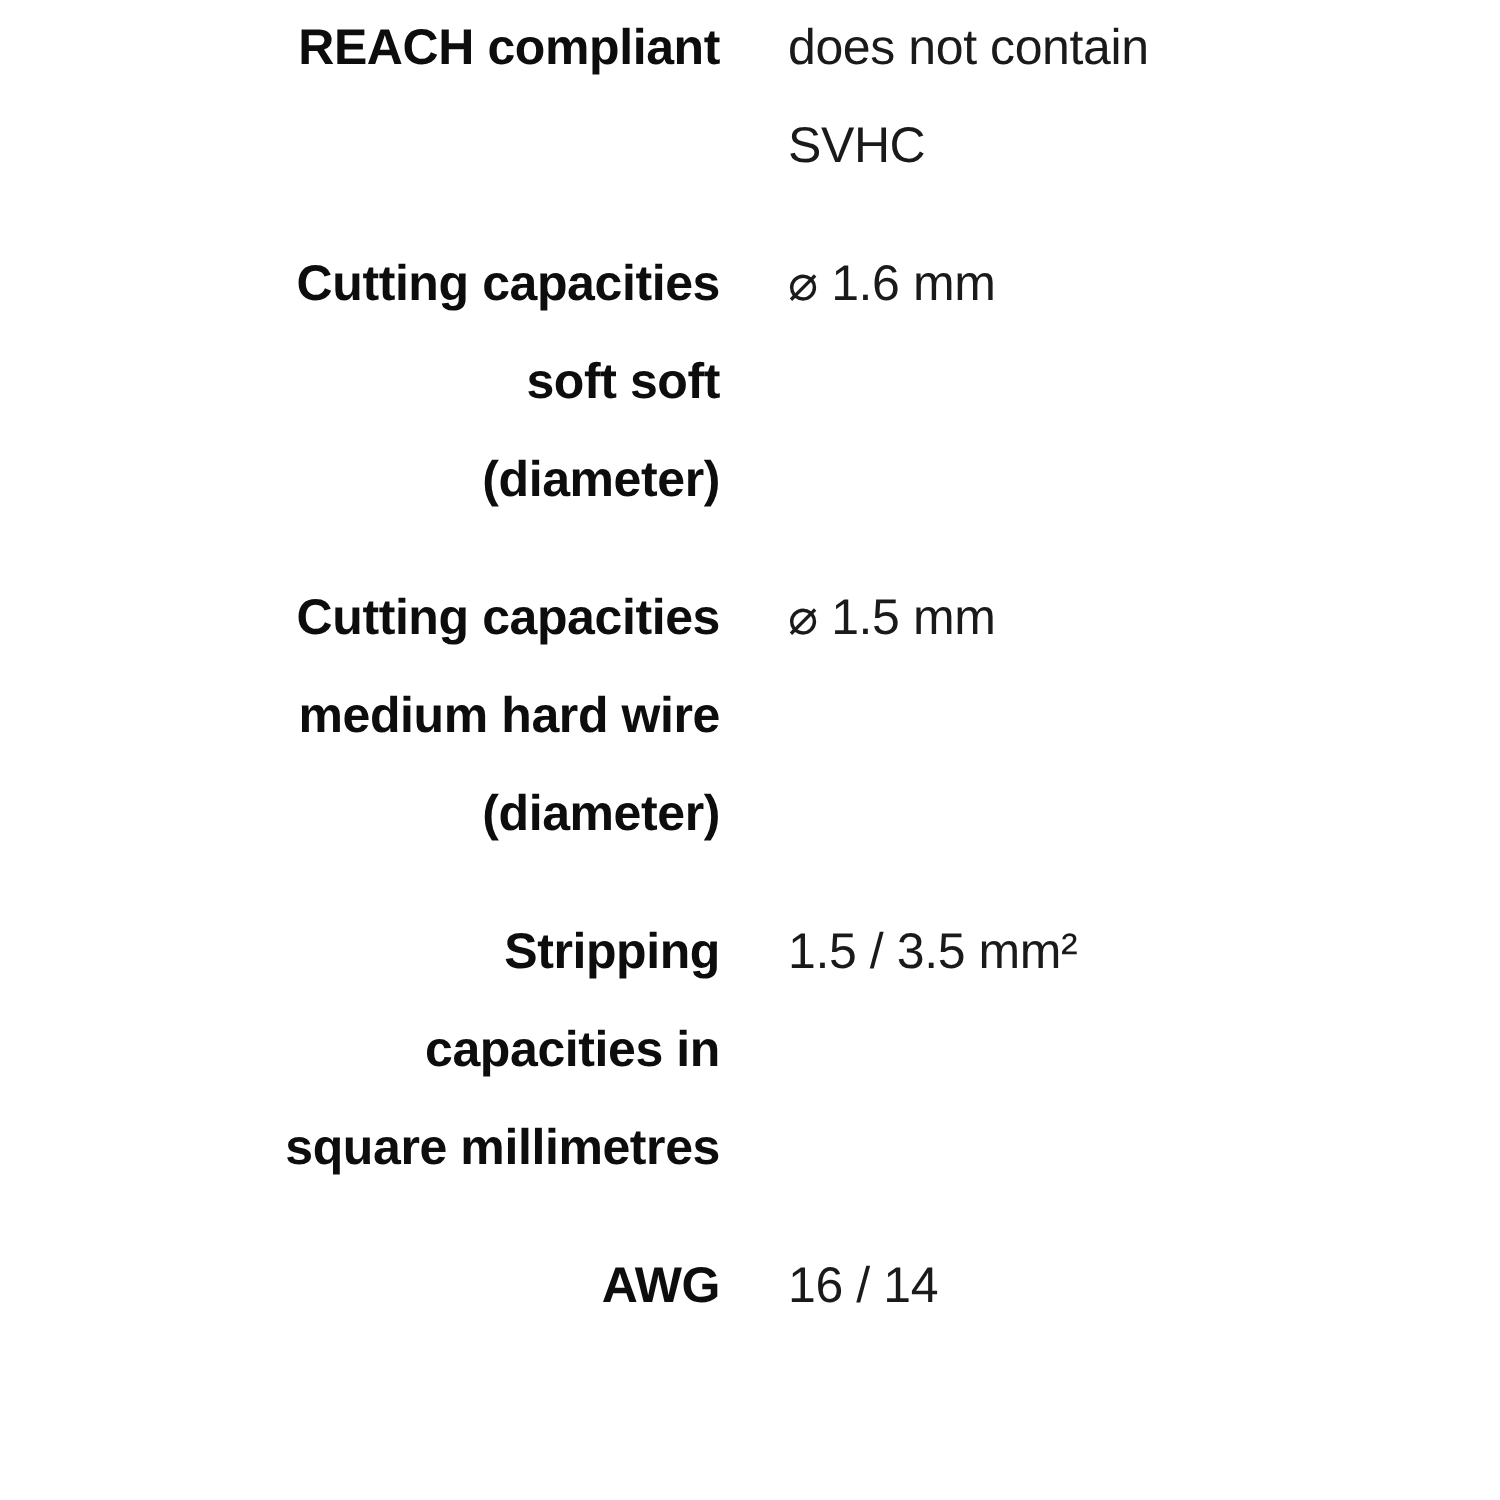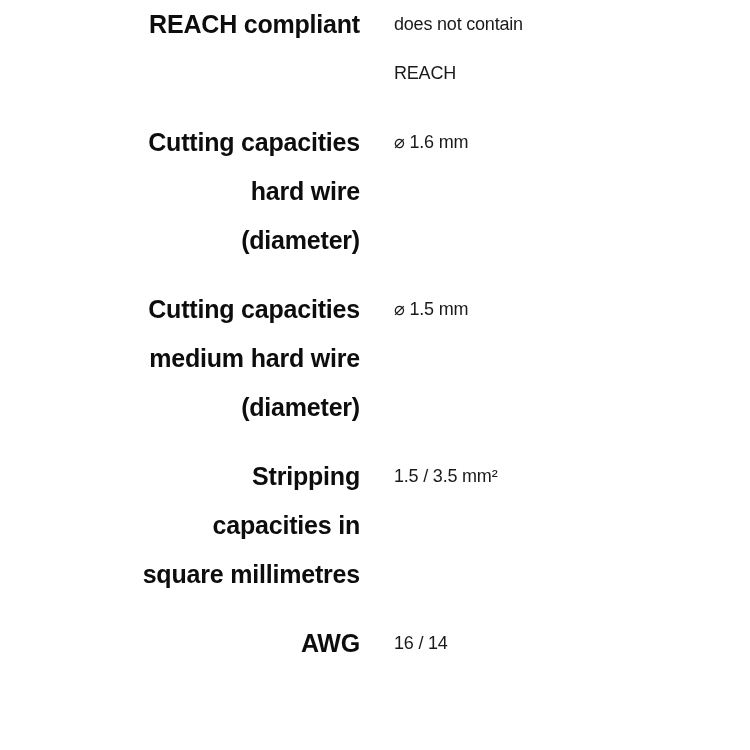--- a/index.html
+++ b/index.html
@@ -29,21 +29,21 @@
     font-weight: bold;
     font-size: 25px;
     line-height: 49px;
     letter-spacing: -0.2px;
     color: #0d0d0d;
   }
   .spec-value {
     padding: 0 20px 0 24px;
     text-align: left;
     font-weight: normal;
-    font-size: 18px;
+    font-size: 25px;
     line-height: 49px;
     letter-spacing: -0.2px;
     color: #1a1a1a;
   }
   .row-gap td {
     padding-bottom: 20px;
   }
   .spec-label span,
   .spec-value span {
     display: block;
@@ -54,29 +54,29 @@
 
 <table class="spec-table">
   <tbody>
 
     <tr class="row-gap">
       <td class="spec-label">
         <span>REACH compliant</span>
       </td>
       <td class="spec-value">
         <span>does not contain</span>
-        <span>REACH</span>
+        <span>SVHC</span>
       </td>
     </tr>
 
 
     <tr class="row-gap">
       <td class="spec-label">
         <span>Cutting capacities</span>
-        <span>hard wire</span>
+        <span>soft soft</span>
         <span>(diameter)</span>
       </td>
       <td class="spec-value">
         <span>⌀ 1.6 mm</span>
       </td>
     </tr>
 
     <tr class="row-gap">
       <td class="spec-label">
         <span>Cutting capacities</span>

